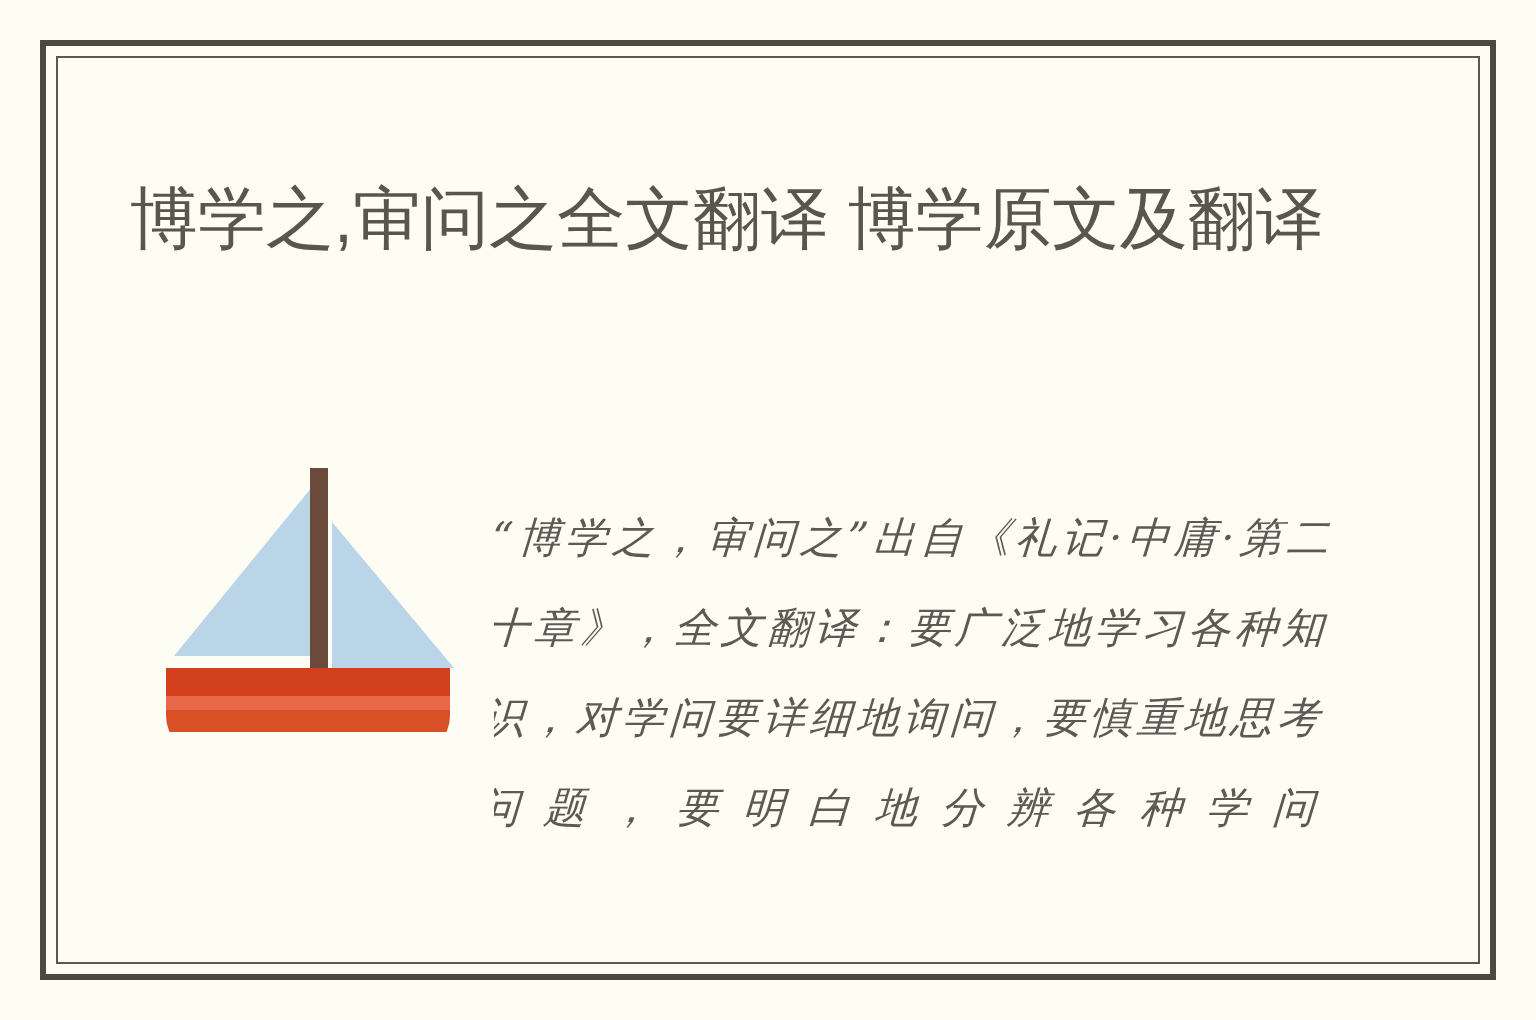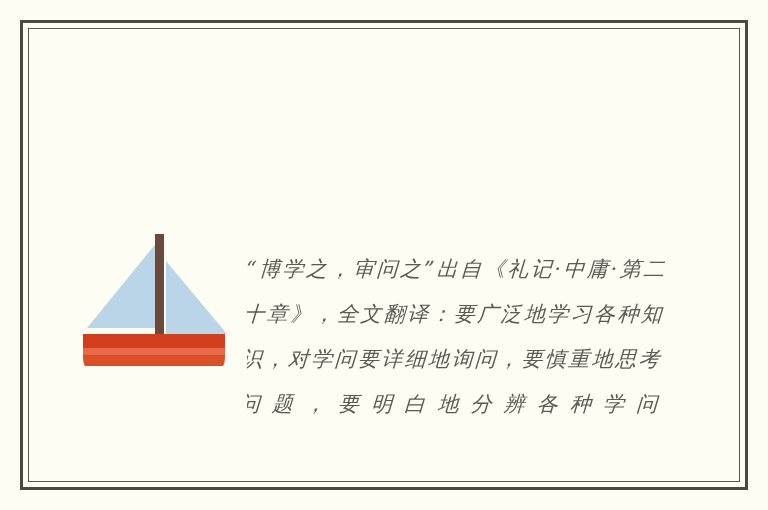--- a/index.html
+++ b/index.html
@@ -97,20 +97,21 @@
     transform: skewX(-3deg);
     transform-origin: left top;
   }
 </style>
 </head>
 <body>
 
 <div id="article-card">
   <div id="article-card-inner">
 
+    <h1 id="page-title">博学之,审问之全文翻译 博学原文及翻译</h1>
 
     <div id="article-body">
 
       <div id="boat-illustration">
         <svg viewBox="0 0 150 150" xmlns="http://www.w3.org/2000/svg">
 
           <polygon points="79,25 79,112 8,112" fill="#bad4e8"></polygon>
 
           <polygon points="87,45 148,118 87,118" fill="#bad4e8"></polygon>
 

